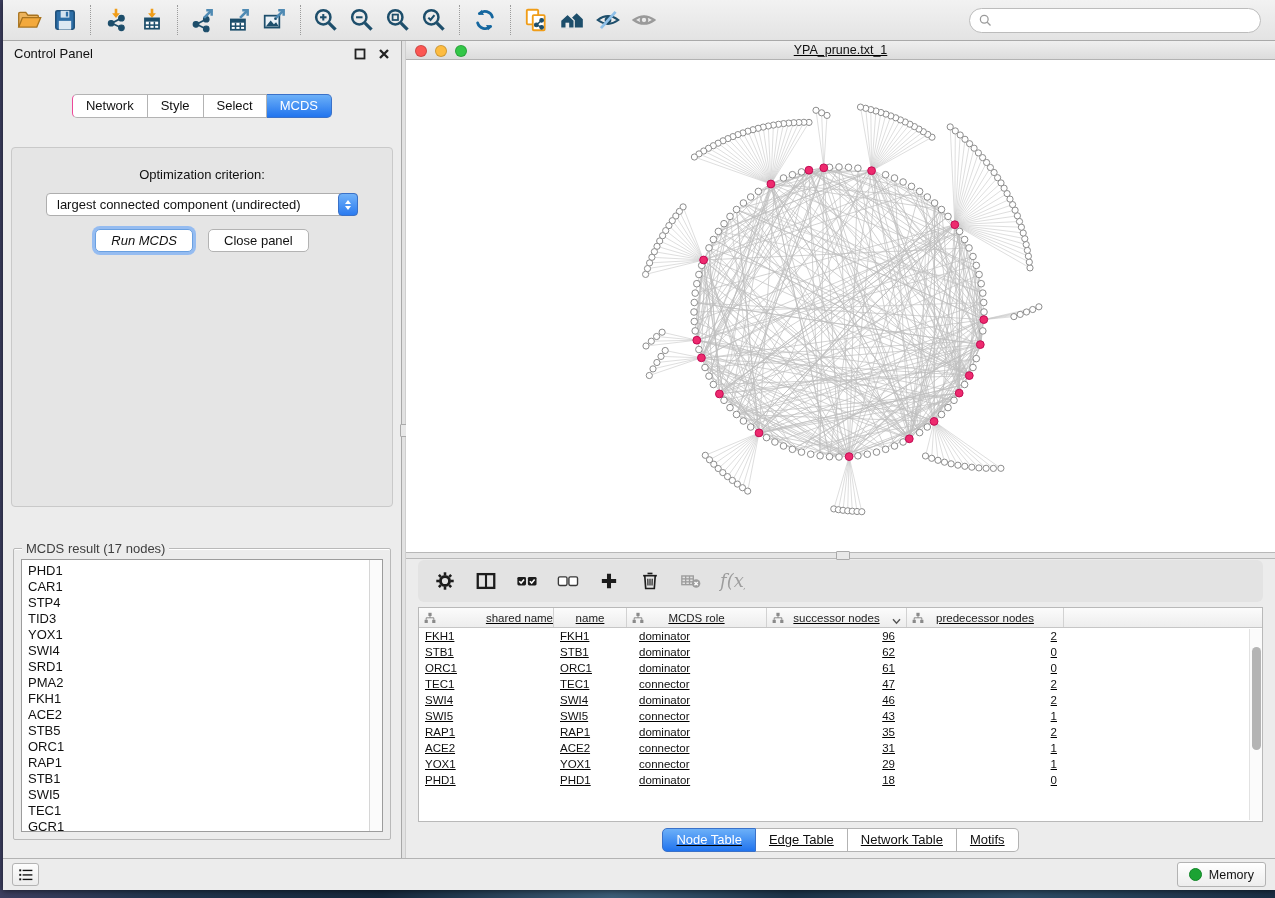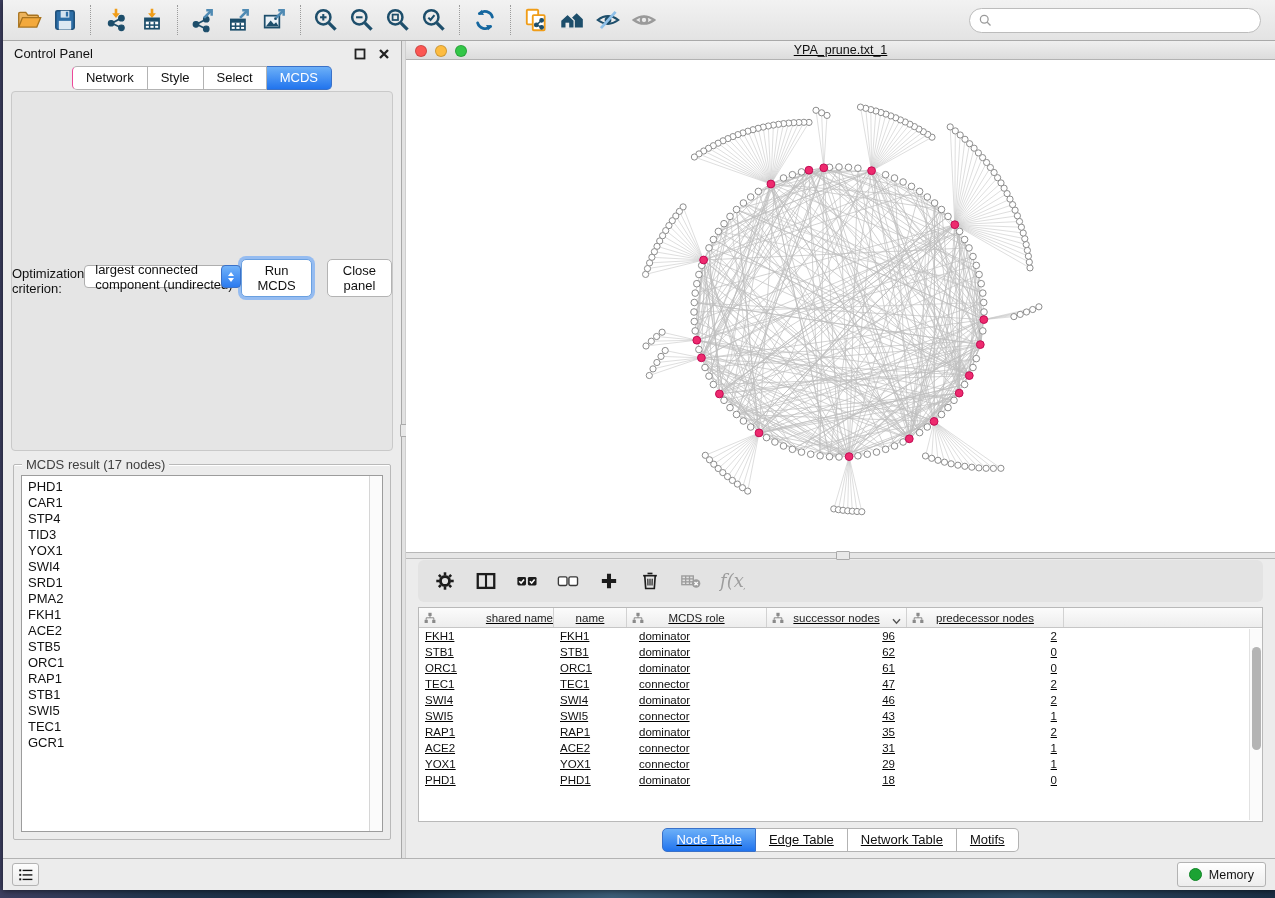--- a/index.html
+++ b/index.html
@@ -19,45 +19,45 @@
   .tb-btn { width:36px; height:32px; display:flex; align-items:center; justify-content:center; border-radius:4px; }
   .ic { display:flex; align-items:center; justify-content:center; }
   .search-box { margin-left:auto; margin-right:6px; width:292px; height:25px; background:#fff;
     border:1px solid #bcbcbc; border-radius:13px; display:flex; align-items:center; padding:0 4px 0 8px; }
   .search-box input { border:none; outline:none; flex:1; font-size:12px; background:transparent; margin-left:5px; }
 
   
   .main { flex:1; display:flex; min-height:0; }
 
   
-  .control-panel { width:398px; flex:0 0 auto; display:flex; flex-direction:column; background:#ececec; padding-bottom:2px; }
+  .control-panel { width:398px; flex:0 0 auto; display:flex; flex-direction:column; background:#ececec; padding-bottom:2px;gap:28px; }
   .panel-header { height:25px; display:flex; align-items:center; padding:0 11px; font-size:13px; color:#111; flex:0 0 auto; }
   .win-btns { margin-left:auto; display:flex; gap:11px; align-items:center; }
   .win-btn { display:flex; align-items:center; justify-content:center; width:13px; height:13px; }
 
   .seg-tabs { display:flex; justify-content:center; flex:0 0 auto; }
   .seg-tab { font-size:13px; line-height:16px; padding:3px 13px; background:#fff; border:1px solid #b3b3b3;
     border-left:none; color:#111; cursor:default; }
   .seg-tab:first-child { border-left:1px solid #ec4899; border-radius:5px 0 0 5px; }
   .seg-tab:last-child { border-radius:0 5px 5px 0; }
   .seg-tab.active { background:linear-gradient(#6cb0f8,#2174ee); color:#fff; border-color:#3a71c8; }
 
   .content-card { margin:1px 8px 0; height:360px; background:#e5e5e5; border:1px solid #c9c9c9; border-radius:4px;
-    display:flex; flex-direction:row; align-items:center; flex:0 0 auto; }
+    display:flex; flex-direction:column; align-items:center; flex:0 0 auto; }
   .opt-label { margin-top:19px; font-size:13px; color:#111; }
   .dropdown { margin-top:11px; width:312px; height:23px; background:#fff; border:1px solid #aeaeae; border-radius:4px;
     display:flex; align-items:center; font-size:13px; padding-left:10px; position:relative; color:#111; }
   .dd-spinner { position:absolute; right:-1px; top:-1px; width:20px; height:23px; border-radius:4px;
     background:linear-gradient(#71b2f9,#2b7bf0); border:1px solid #3a71c8;
     display:flex; flex-direction:column; align-items:center; justify-content:center; gap:2px; }
   .spin-up { width:0; height:0; border-left:3.5px solid transparent; border-right:3.5px solid transparent; border-bottom:4.5px solid #fff; }
   .spin-down { width:0; height:0; border-left:3.5px solid transparent; border-right:3.5px solid transparent; border-top:4.5px solid #fff; }
   .button-row { margin-top:13px; display:flex; gap:15px; }
   .btn { font-size:13px; padding:3px 15px; background:#fff; border:1px solid #b3b3b3; border-radius:5px; color:#111; }
-  .btn.focused { box-shadow:0 0 0 3px rgba(106,166,248,.65); border-color:#6aa0e0; }
+  .btn.focused { box-shadow:0 0 0 3px rgba(106,166,248,.65); border-color:#6aa0e0;font-style:italic; }
 
   .result-group { flex:1; margin:13px 10px 16px; border:1px solid #b9b9b9; border-radius:2px; position:relative;
     box-shadow:inset 0 1px 0 #fff; }
   .group-title { position:absolute; top:-8px; left:8px; background:#ececec; padding:0 4px; font-size:13px; color:#404040; }
   .listbox { position:absolute; inset:10px 7px 7px 7px; background:#fff; border:1px solid #9c9c9c; display:flex; overflow:hidden; }
   .mcds-list { flex:1; padding:3px 0 0 6px; }
   .mcds-item { font-size:13px; line-height:16px; color:#111; }
   .scroll-track { width:13px; border-left:1px solid #d6d6d6; background:#fbfbfb; }
 
   

